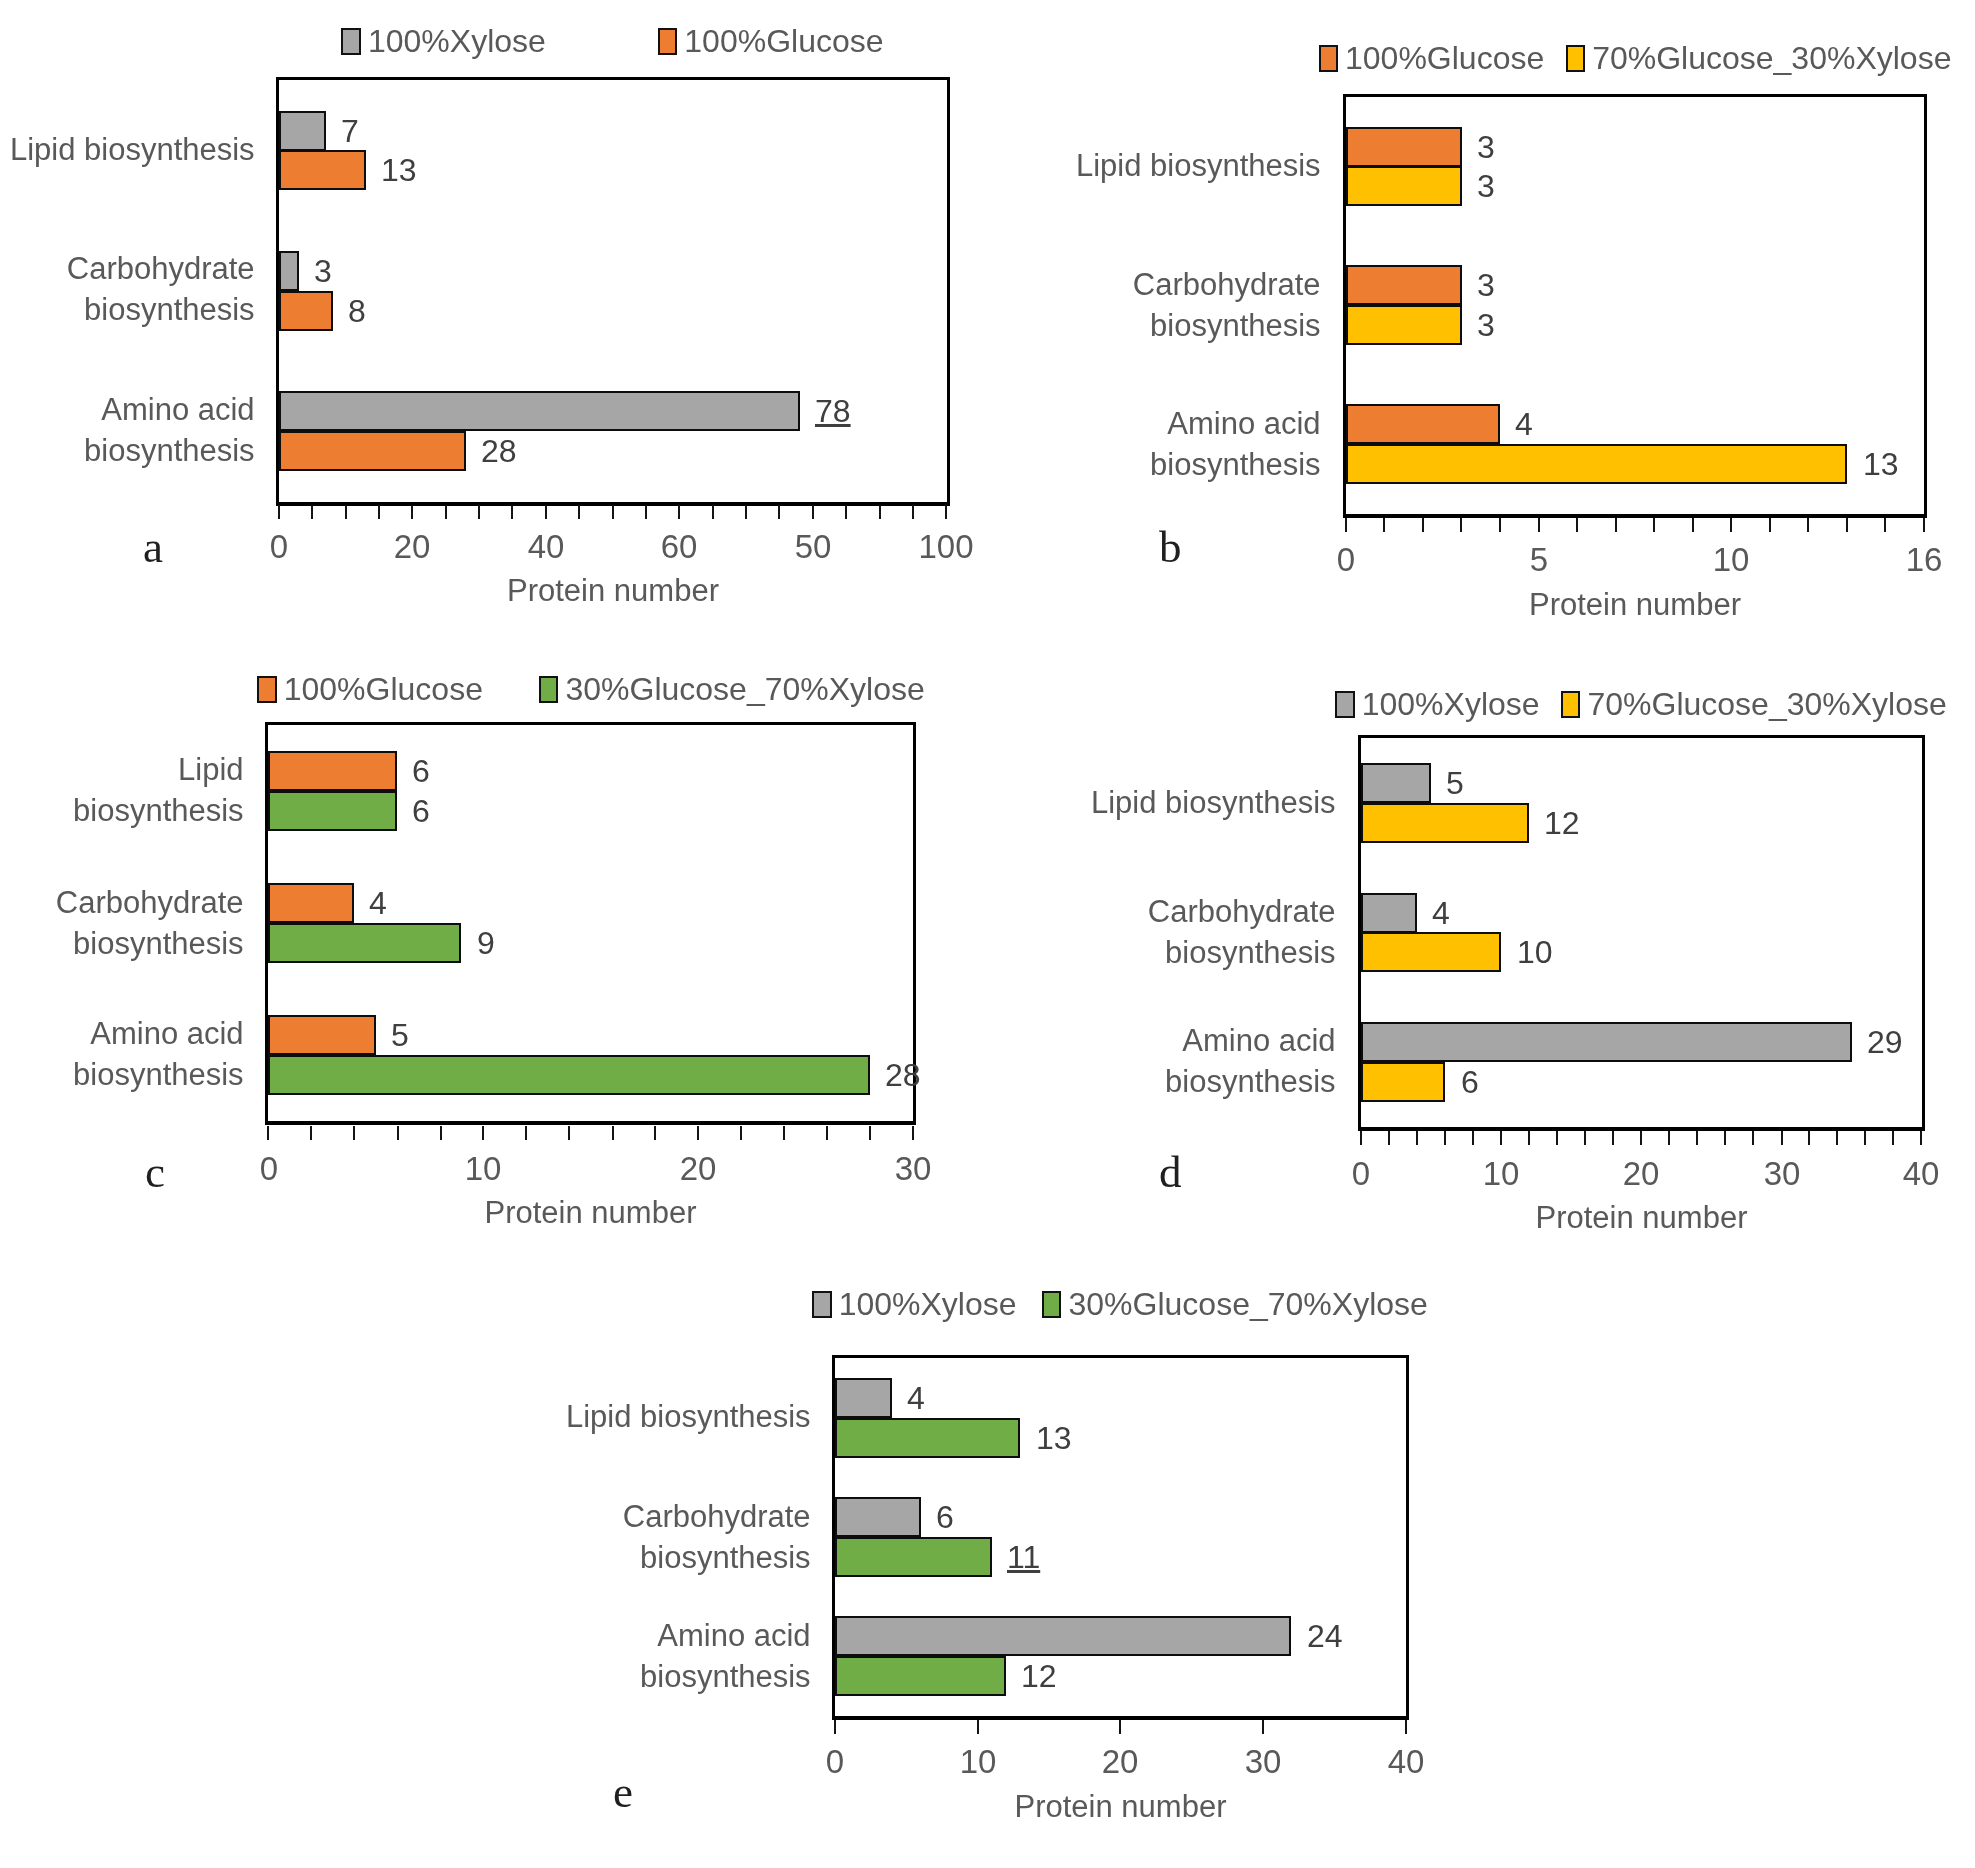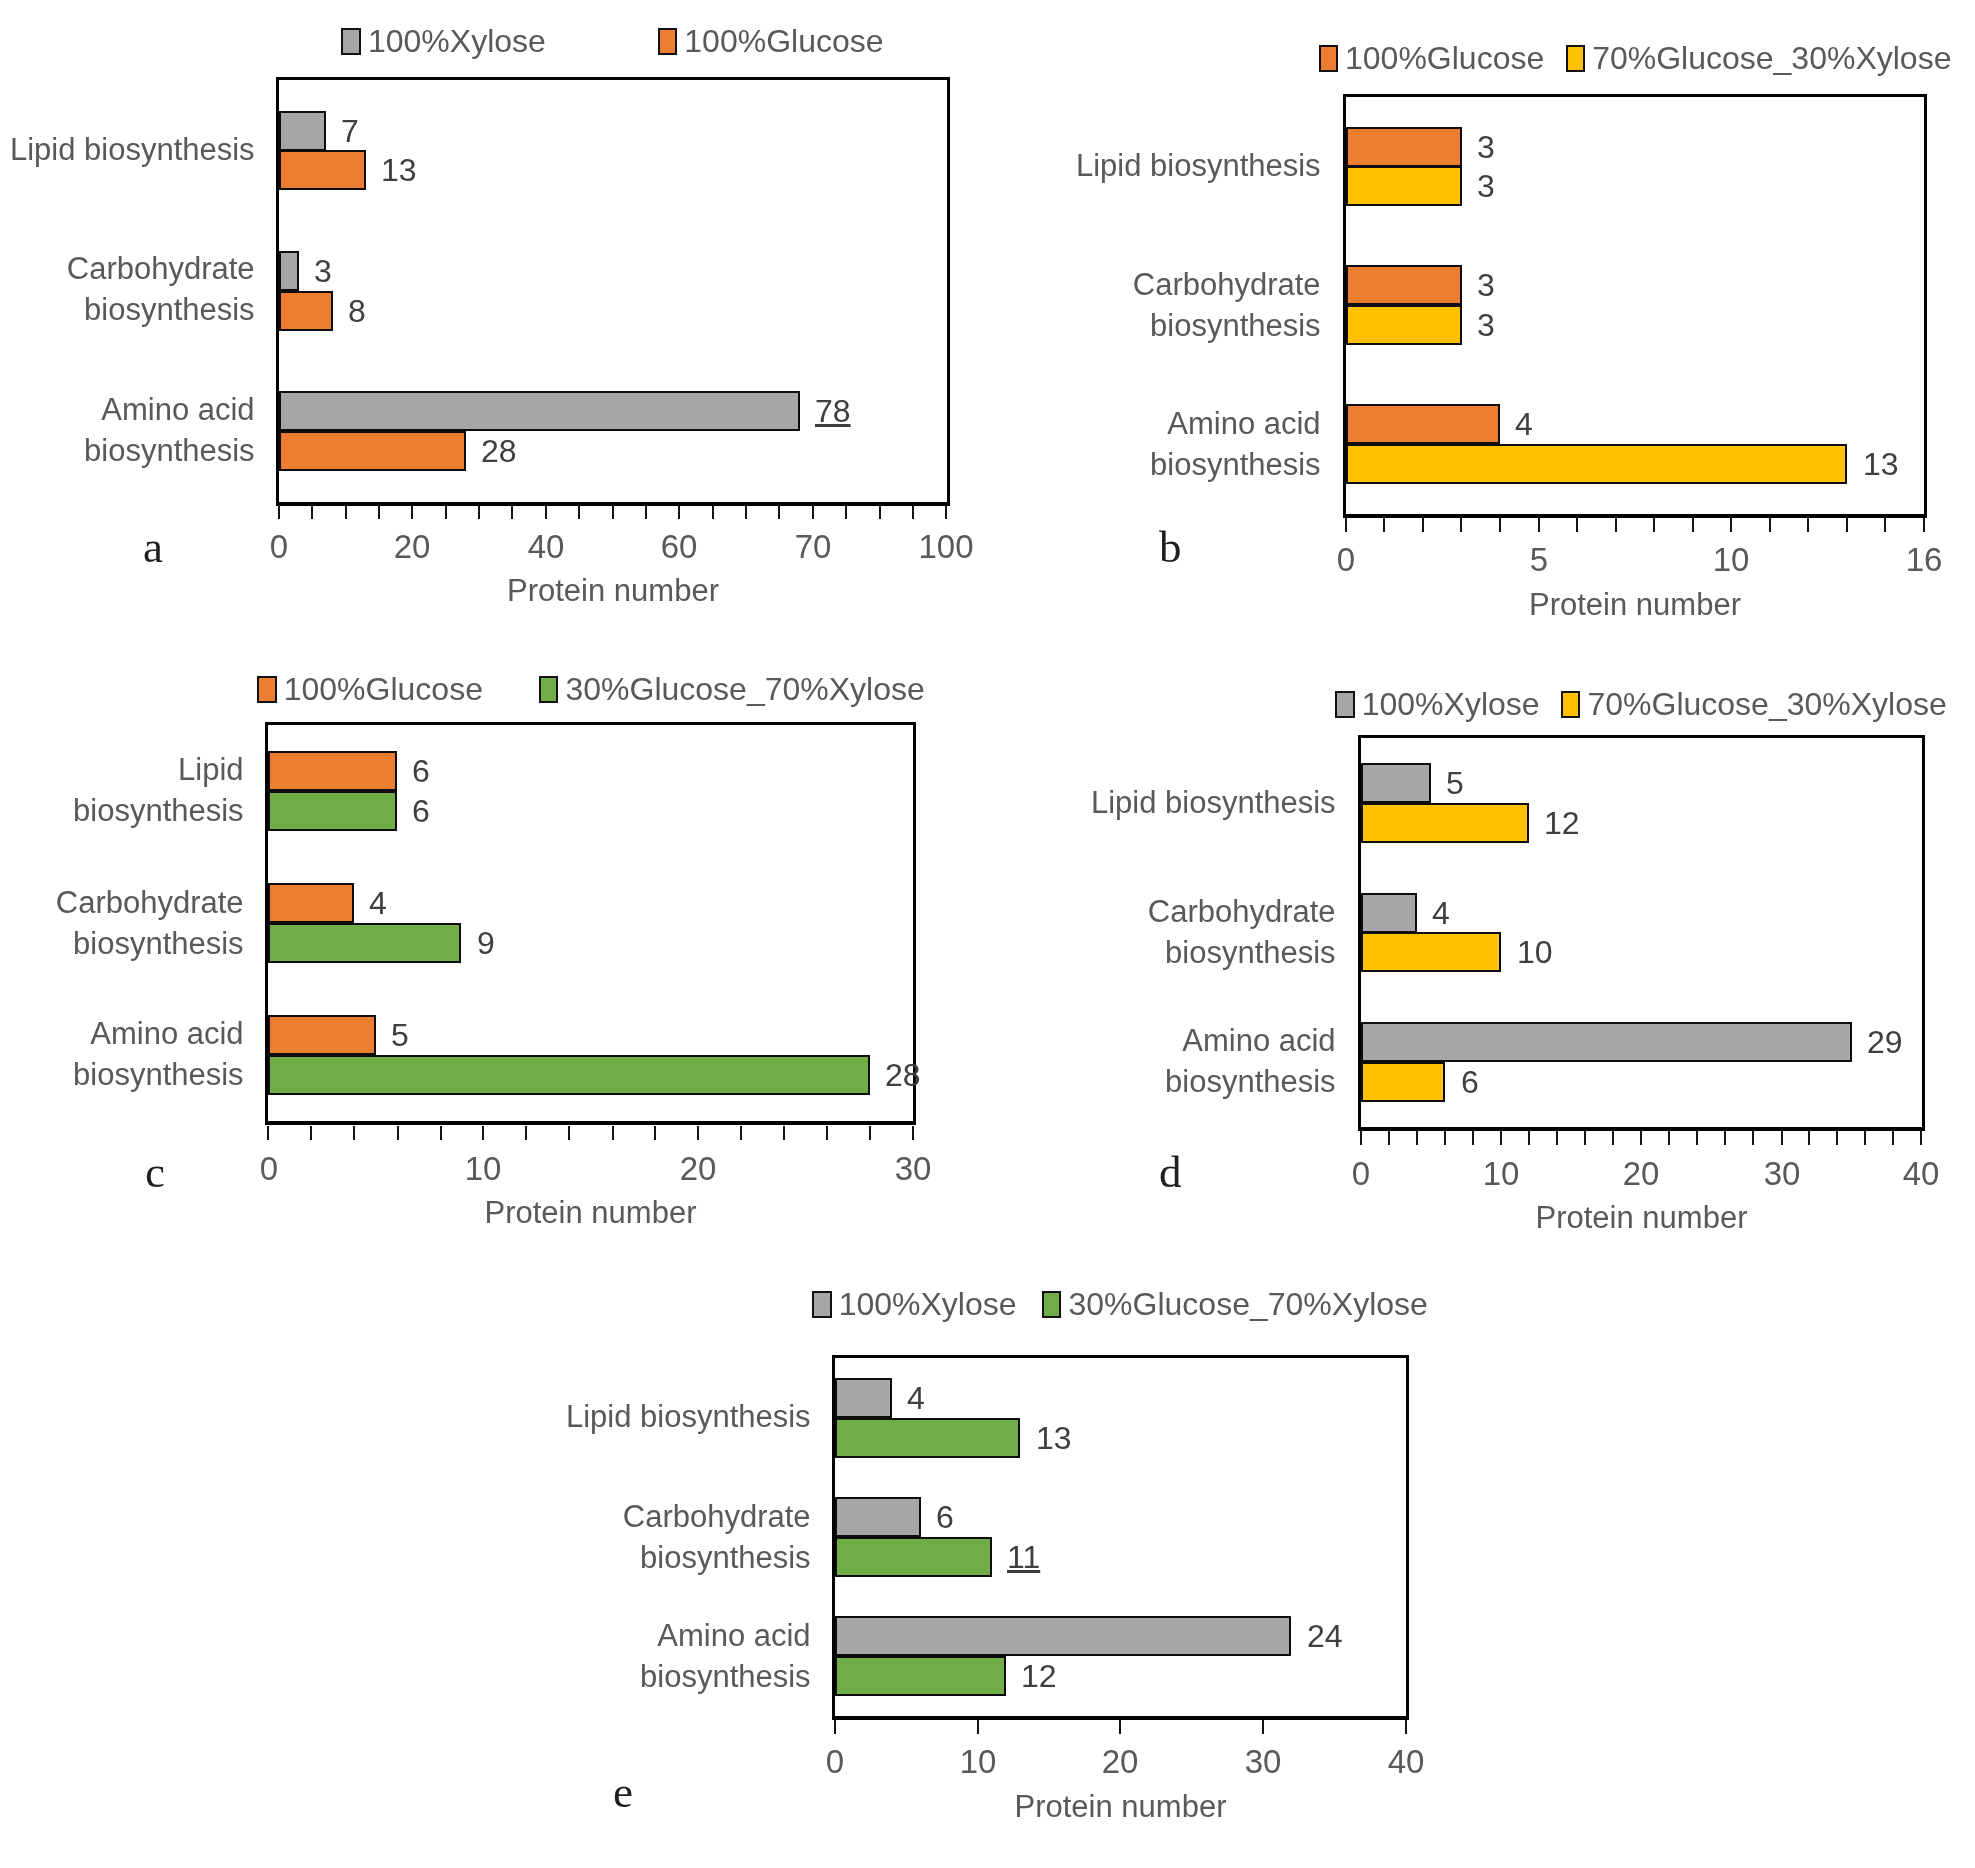--- a/index.html
+++ b/index.html
@@ -106,21 +106,21 @@
       <div class="tick" style="left: 778px; top: 505px; height: 14.3px;"></div>
       <div class="tick" style="left: 812px; top: 505px; height: 14.3px;"></div>
       <div class="tick" style="left: 845px; top: 505px; height: 14.3px;"></div>
       <div class="tick" style="left: 879px; top: 505px; height: 14.3px;"></div>
       <div class="tick" style="left: 912px; top: 505px; height: 14.3px;"></div>
       <div class="tick" style="left: 945px; top: 505px; height: 14.3px;"></div>
       <div class="ticklab" style="left: 279px; top: 528px;">0</div>
       <div class="ticklab" style="left: 412px; top: 528px;">20</div>
       <div class="ticklab" style="left: 546px; top: 528px;">40</div>
       <div class="ticklab" style="left: 679px; top: 528px;">60</div>
-      <div class="ticklab" style="left: 813px; top: 528px;">70</div>
+      <div class="ticklab" style="left: 813px; top: 528px;">50</div>
       <div class="ticklab" style="left: 946px; top: 528px; text-align: right;">100</div>
       <div class="xlabel" style="left: 276px; width: 674px; top: 573px;">Protein number</div>
       <div class="panel" style="left: 143px; top: 521px;">a</div>
     </div>
     <div class="chart">
       <div class="legend" style="left: 1312px; top: 28px; width: 646px; gap: 21.4px;">
         <div class="legend-item">
           <div class="swatch" style="background: rgb(237, 125, 49);"></div>
           <div>100%Glucose</div>
         </div>

